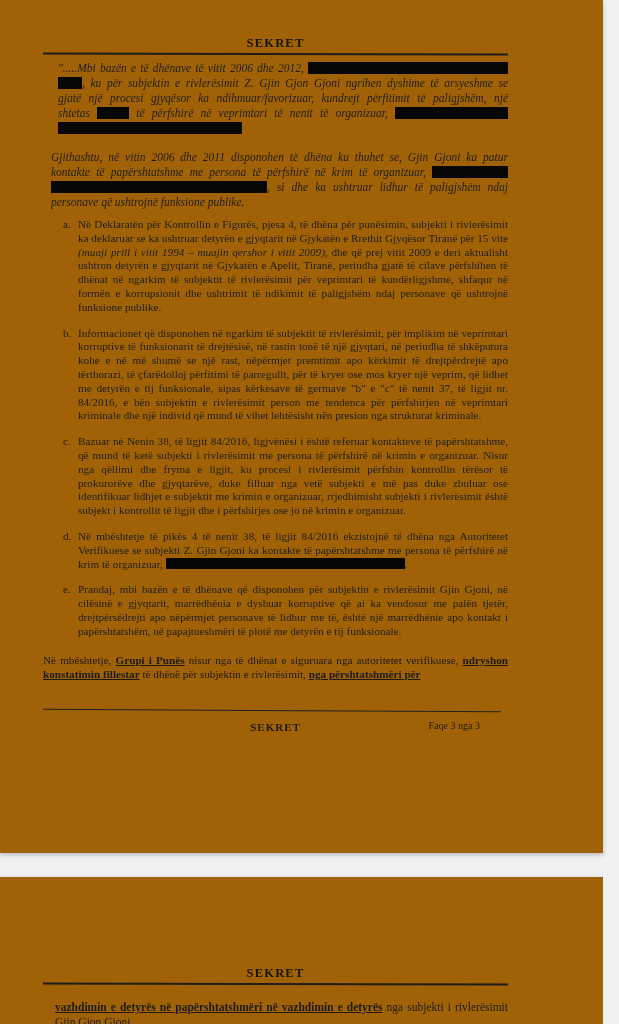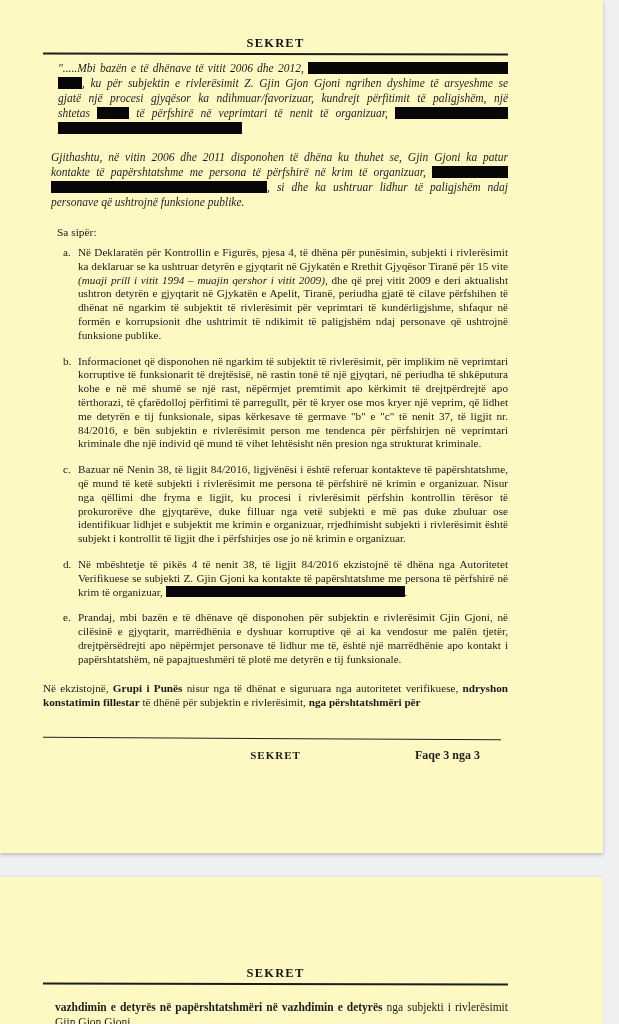--- a/index.html
+++ b/index.html
@@ -2,45 +2,45 @@
 <html><head>
 <meta charset="utf-8">
 <style>
   html,body{margin:0;padding:0;}
   body{
     width:619px;height:1024px;position:relative;overflow:hidden;
     background:#eff0f2;
     font-family:"Liberation Serif","DejaVu Serif",serif;
     color:#1c1c1e;
   }
-  .page{position:absolute;left:0;background:#fef9c3;box-sizing:border-box;}
+  .page{position:absolute;left:0;background:#a16207;box-sizing:border-box;}
   .page-1{top:0;width:603px;height:853px;padding:36px 95px 0 43px;
     box-shadow:0 2px 4px rgba(0,0,0,.22);}
   .page-2{top:877px;width:603px;height:147px;padding:0 95px 0 43px;
     box-shadow:0 -1px 2px rgba(0,0,0,.06);}
   .doc-title{text-align:center;font-weight:700;font-size:12.5px;letter-spacing:1.2px;color:#141416;}
   .rule{border-top:2px solid #1d1d1f;margin-top:2px;transform:rotate(0.15deg);}
   .quote{font-style:italic;font-size:11.5px;line-height:15px;margin:6px 0 0 15px;color:#1e1e20;}
   .qline{text-align:justify;text-align-last:justify;white-space:nowrap;overflow:hidden;}
   .quote .qline:last-child{text-align-last:left;}
   .quote2{margin-top:14px;margin-left:8px;}
   .sa{margin:16px 0 0 14px;font-size:11.4px;}
   .list{margin:8px 0 0 20px;}
   .item{position:relative;padding-left:15px;font-size:11.2px;line-height:13.8px;
     text-align:justify;margin-bottom:12px;color:#202022;}
   .item .marker{position:absolute;left:0;top:0;}
   .closing{margin-top:14px;font-size:11.2px;line-height:14.5px;text-align:justify;color:#1b1b1d;}
-  .bu{font-weight:700;}
+  .bu{font-weight:700;text-decoration:underline;}
   .it{font-style:italic;}
   .redact{display:inline-block;background:#070707;height:11px;vertical-align:-1px;}
   .quote .redact{height:12px;vertical-align:-2px;}
   .footer-rule{margin-top:28px;border-top:1.5px solid #222;width:458px;transform:rotate(0.3deg);}
   .footer-row{position:relative;margin-top:6px;text-align:center;}
   .footer-label{font-weight:700;font-size:11px;letter-spacing:1px;}
-  .page-num{position:absolute;right:28px;top:3px;font-size:12px;font-weight:700;}
+  .page-num{position:absolute;right:28px;top:3px;font-size:10px;font-weight:400;}
   .p2-title{margin-top:89px;}
   .continuation{margin:15px 0 0 12px;font-size:11.5px;line-height:15px;text-align:justify;}
   .speck{position:absolute;background:#2b2b2b;border-radius:50%;}
   .s1{left:36px;top:5px;width:2px;height:3px;opacity:.75;}
   .s2{left:2px;top:15px;width:2px;height:2px;opacity:.45;}
   .s3{left:30px;top:19px;width:6px;height:6px;opacity:.9;border-radius:2px;transform:rotate(20deg);}
   .s4{left:38px;top:16px;width:2px;height:2px;opacity:.5;}
   .s5{left:57px;top:917px;width:3px;height:4px;opacity:.8;}
   .s6{left:52px;top:929px;width:2px;height:2px;opacity:.45;}
   .s7{left:62px;top:942px;width:2px;height:3px;opacity:.7;}
@@ -65,31 +65,30 @@
       <div class="qline"><span>shtetas </span><span class="redact" style="width: 32px;"></span><span> të përfshirë në veprimtari të nenit të organizuar, </span><span class="redact" style="width: 113px;"></span></div>
       <div class="qline"><span class="redact" style="width: 184px;"></span></div>
     </div>
   <div class="quote quote2">
       <div class="qline"><span>Gjithashtu, në vitin 2006 dhe 2011 disponohen të dhëna ku thuhet se, Gjin Gjoni ka patur</span></div>
       <div class="qline"><span>kontakte të papërshtatshme me persona të përfshirë në krim të organizuar, </span><span class="redact" style="width: 76px;"></span></div>
       <div class="qline"><span class="redact" style="width: 216px;"></span><span>, si dhe ka ushtruar lidhur të paligjshëm ndaj</span></div>
       <div class="qline"><span>personave që ushtrojnë funksione publike.</span></div>
     </div>
 
-  <div class="sa">Sa sipër:</div>
 
   <div class="list">
       <div class="item"><span class="marker">a.</span><span>Në Deklaratën për Kontrollin e Figurës, pjesa 4, të dhëna për punësimin, subjekti i rivlerësimit ka deklaruar se ka ushtruar detyrën e gjyqtarit në Gjykatën e Rrethit Gjyqësor Tiranë për 15 vite </span><span class="it">(muaji prill i vitit 1994 – muajin qershor i vitit 2009),</span><span> dhe që prej vitit 2009 e deri aktualisht ushtron detyrën e gjyqtarit në Gjykatën e Apelit, Tiranë, periudha gjatë të cilave përfshihen të dhënat në ngarkim të subjektit të rivlerësimit për veprimtari të kundërligjshme, shfaqur në formën e korrupsionit dhe ushtrimit të ndikimit të paligjshëm ndaj personave që ushtrojnë funksione publike.</span></div>
       <div class="item"><span class="marker">b.</span><span>Informacionet që disponohen në ngarkim të subjektit të rivlerësimit, për implikim në veprimtari korruptive të funksionarit të drejtësisë, në rastin tonë të një gjyqtari, në periudha të shkëputura kohe e në më shumë se një rast, nëpërmjet premtimit apo kërkimit të drejtpërdrejtë apo tërthorazi, të çfarëdolloj përfitimi të parregullt, për të kryer ose mos kryer një veprim, që lidhet me detyrën e tij funksionale, sipas kërkesave të germave "b" e "c" të nenit 37, të ligjit nr. 84/2016, e bën subjektin e rivlerësimit person me tendenca për përfshirjen në veprimtari kriminale dhe një individ që mund të vihet lehtësisht nën presion nga strukturat kriminale.</span></div>
       <div class="item"><span class="marker">c.</span><span>Bazuar në Nenin 38, të ligjit 84/2016, ligjvënësi i është referuar kontakteve të papërshtatshme, që mund të ketë subjekti i rivlerësimit me persona të përfshirë në krimin e organizuar. Nisur nga qëllimi dhe fryma e ligjit, ku procesi i rivlerësimit përfshin kontrollin tërësor të prokurorëve dhe gjyqtarëve, duke filluar nga vetë subjekti e më pas duke zbuluar ose identifikuar lidhjet e subjektit me krimin e organizuar, rrjedhimisht subjekti i rivlerësimit është subjekt i kontrollit të ligjit dhe i përfshirjes ose jo në krimin e organizuar.</span></div>
       <div class="item"><span class="marker">d.</span><span>Në mbështetje të pikës 4 të nenit 38, të ligjit 84/2016 ekzistojnë të dhëna nga Autoritetet Verifikuese se subjekti Z. Gjin Gjoni ka kontakte të papërshtatshme me persona të përfshirë në krim të organizuar, </span><span class="redact" style="width: 239px;"></span><span>.</span></div>
       <div class="item"><span class="marker">e.</span><span>Prandaj, mbi bazën e të dhënave që disponohen për subjektin e rivlerësimit Gjin Gjoni, në cilësinë e gjyqtarit, marrëdhënia e dyshuar korruptive që ai ka vendosur me palën tjetër, drejtpërsëdrejti apo nëpërmjet personave të lidhur me të, është një marrëdhënie apo kontakt i papërshtatshëm, në papajtueshmëri të plotë me detyrën e tij funksionale.</span></div>
     </div>
 
-  <div class="closing"><span>Në ekzistojnë, </span><span class="bu">Grupi i Punës</span><span> nisur nga të dhënat e siguruara nga autoritetet verifikuese, </span><span class="bu">ndryshon konstatimin fillestar</span><span> të dhënë për subjektin e rivlerësimit, </span><span class="bu">nga përshtatshmëri për</span></div>
+  <div class="closing"><span>Në mbështetje, </span><span class="bu">Grupi i Punës</span><span> nisur nga të dhënat e siguruara nga autoritetet verifikuese, </span><span class="bu">ndryshon konstatimin fillestar</span><span> të dhënë për subjektin e rivlerësimit, </span><span class="bu">nga përshtatshmëri për</span></div>
 
   <div class="footer-rule"></div>
   <div class="footer-row">
     <span class="footer-label">SEKRET</span>
     <span class="page-num">Faqe 3 nga 3</span>
   </div>
 </div>
 
 <div class="speck s5"></div>
 <div class="speck s6"></div>

